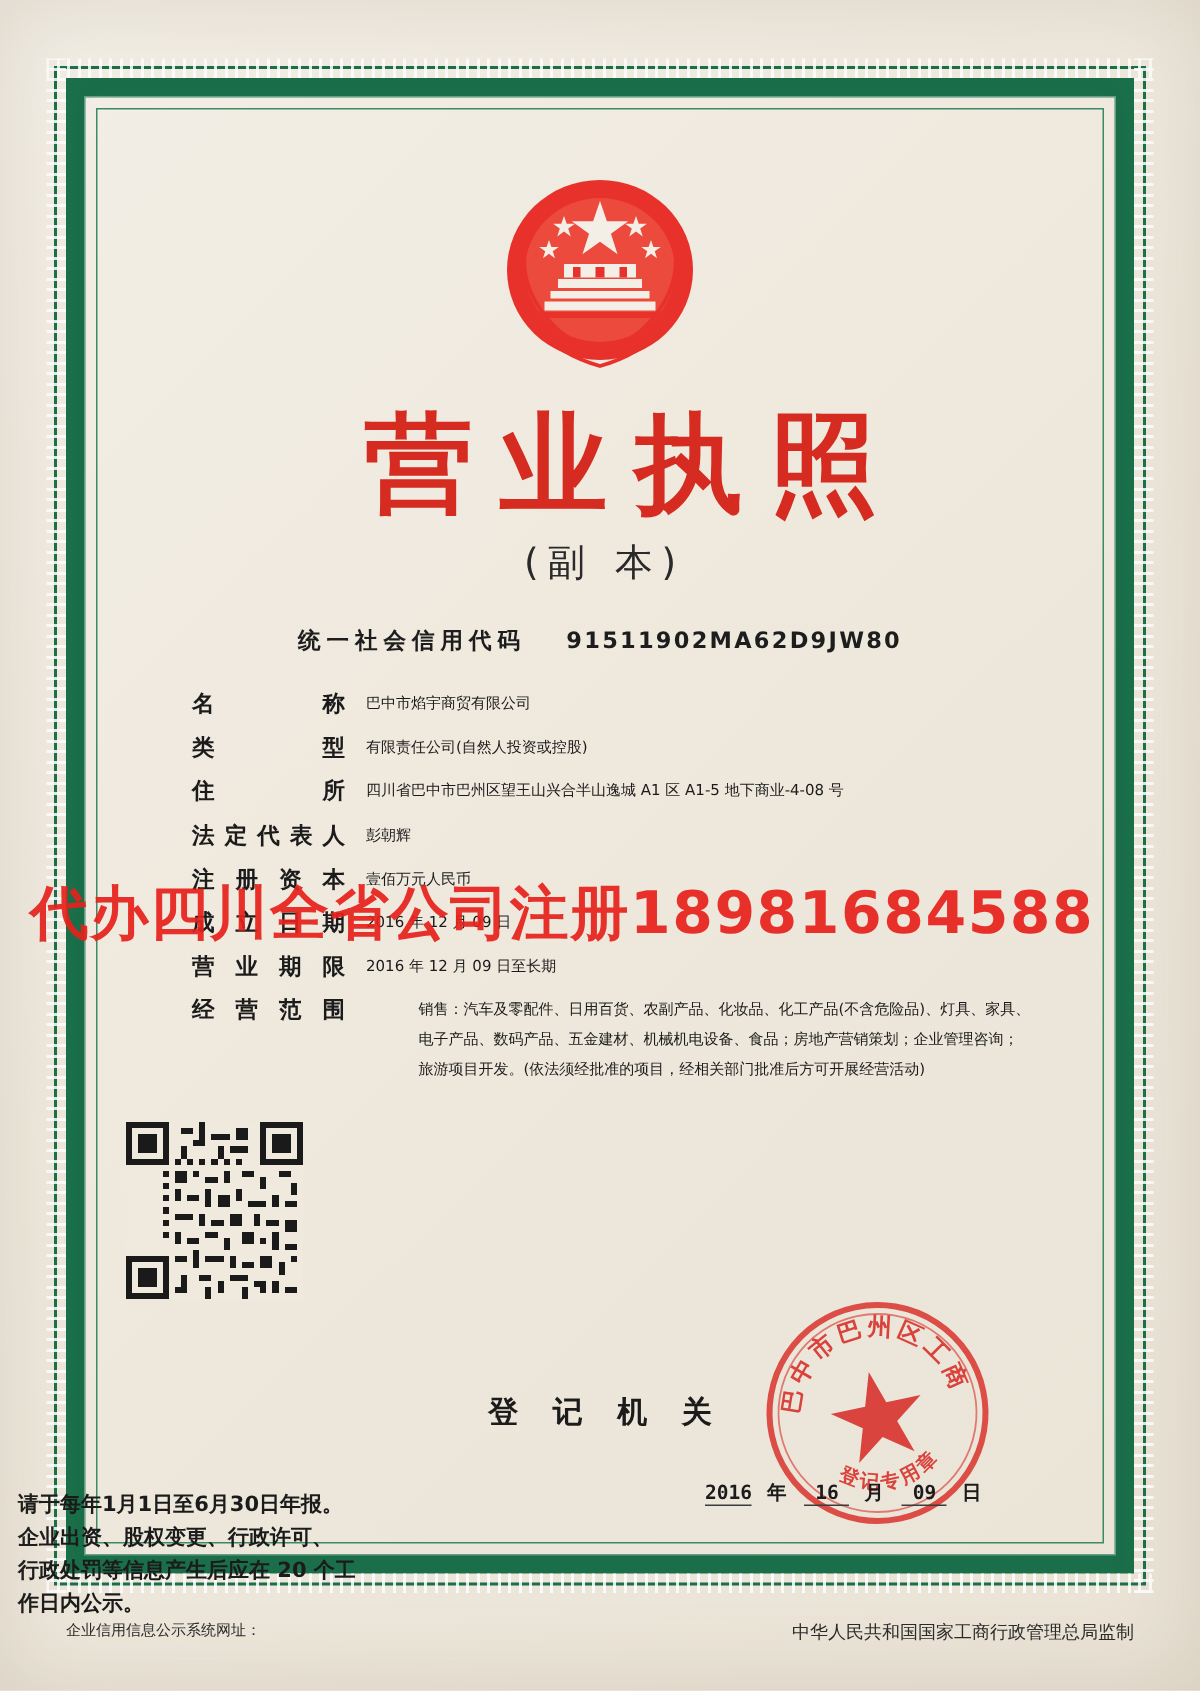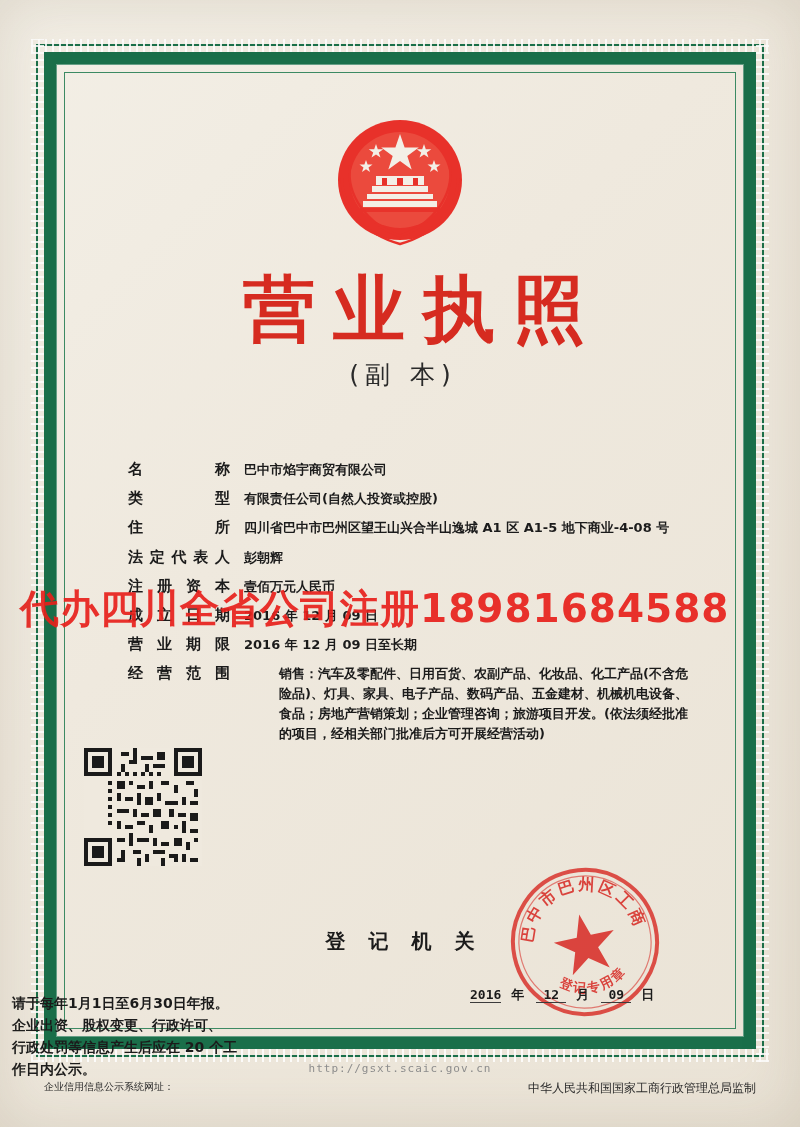--- a/index.html
+++ b/index.html
@@ -101,21 +101,21 @@
     display:flex;align-items:flex-start;margin-bottom:10px;
   }
   .row .lbl{
     width:116px;flex:0 0 116px;
     font-size:15px;font-weight:bold;color:#1b1b1b;
     display:flex;justify-content:space-between;
     padding-right:14px;box-sizing:border-box;
   }
   .row .lbl span{display:inline-block;}
   .row .val{
-    flex:1;font-size:13px;color:#1b1b1b;line-height:19px;font-weight:bold;
+    flex:1;font-size:10px;color:#1b1b1b;line-height:19px;font-weight:normal;
   }
   .row.scope .val{line-height:20px;margin-left:35px;}
   .row.addr .val{line-height:20px;}
 
   
   .watermark{
     position:absolute;left:20px;top:582px;width:760px;
     font-size:39px;font-weight:bold;color:#e8211c;
     letter-spacing:1px;white-space:nowrap;
     opacity:.92;
@@ -217,20 +217,25 @@
       <g stroke="#e8312a" stroke-width="2.5" fill="none">
         <path d="M22,70 C22,100 44,126 80,136 C116,126 138,100 138,70"></path>
         <path d="M30,58 C26,86 46,116 80,128 C114,116 134,86 130,58"></path>
       </g>
     </svg>
   </div>
 
   <div class="title">营业执照</div>
   <div class="subtitle">(副 本)</div>
 
+  <div class="credit-code">
+    <span class="label">统一社会信用代码</span>
+    &nbsp;&nbsp;
+    <span>91511902MA62D9JW80</span>
+  </div>
 
   <div class="fields">
 
     <div class="row">
       <div class="lbl">
           <span>名</span>
           <span>称</span>
         </div>
       <div class="val">巴中市焰宇商贸有限公司</div>
     </div>
@@ -420,31 +425,30 @@
         <polygon points="80,52 87.2,74.2 110.6,74.2 91.7,87.9 98.9,110.1 80,96.4 61.1,110.1 68.3,87.9 49.4,74.2 72.8,74.2" fill="#d8322c" opacity="0.9"></polygon>
       </g>
     </svg>
   </div>
 
   <div class="registrar">登 记 机 关</div>
 
   <div class="dateline">
     <span class="num underline">2016</span>
     <span class="sep">年</span>
-    <span class="num underline">12</span>
+    <span class="num underline">16</span>
     <span class="sep">月</span>
     <span class="num underline">09</span>
     <span class="sep">日</span>
   </div>
 
   <div class="notes">
     <div>请于每年1月1日至6月30日年报。</div>
     <div>企业出资、股权变更、行政许可、</div>
     <div>行政处罚等信息产生后应在 20 个工</div>
     <div>作日内公示。</div>
   </div>
 
-  <div class="footer-url">http://gsxt.scaic.gov.cn</div>
   <div class="footer-left">企业信用信息公示系统网址：</div>
   <div class="footer-right">中华人民共和国国家工商行政管理总局监制</div>
 
   <div class="paper-edge"></div>
 </div>
 
 </body></html>

